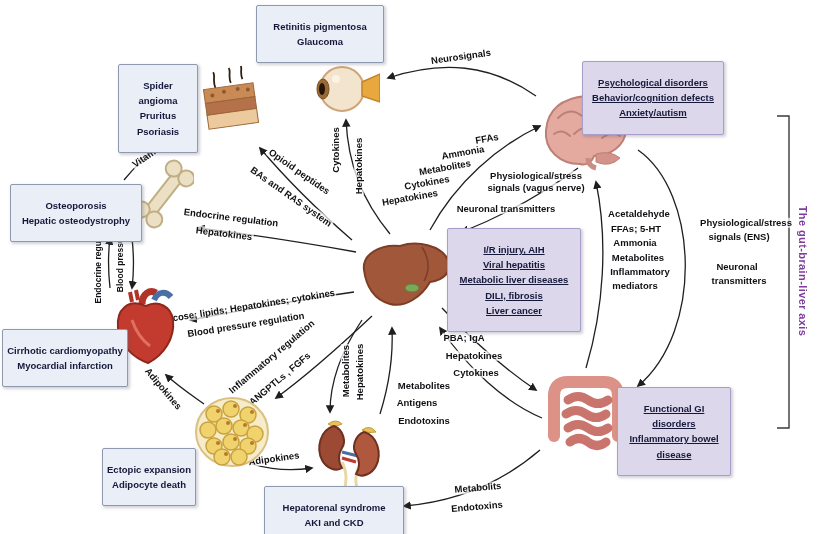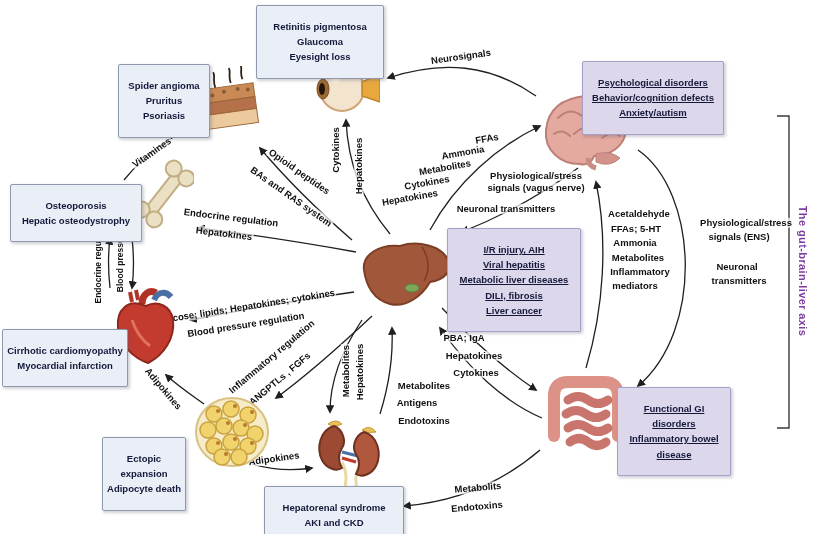--- a/index.html
+++ b/index.html
@@ -196,40 +196,39 @@
 
   <svg class="organ" style="left:538px;top:370px" width="96" height="92" viewBox="0 0 96 92">
     <path d="M16,26 Q16,12 30,12 L66,12 Q80,12 80,26 L80,66" fill="none" stroke="#dd9287" stroke-width="12" stroke-linecap="round"></path>
     <path d="M16,26 L16,66" stroke="#dd9287" stroke-width="12" stroke-linecap="round"></path>
     <path d="M30,30 q10,-7 20,0 q10,7 20,0 M28,44 q10,-7 20,0 q10,7 20,0 M30,58 q10,-7 20,0 q10,7 20,0 M32,72 q9,-7 18,0 q9,7 18,0" fill="none" stroke="#c9746c" stroke-width="9" stroke-linecap="round"></path>
   </svg>
 
   <div class="box" style="left:256px;top:5px;width:128px">
     <span>Retinitis pigmentosa</span>
     <span>Glaucoma</span>
-    <span>Eyesight loss</span>
-  </div>
-
-  <div class="box" style="left:118px;top:64px;width:92px">
+  </div>
+
+  <div class="box" style="left:118px;top:64px;width:80px">
     <span>Spider angioma</span>
     <span>Pruritus</span>
     <span>Psoriasis</span>
   </div>
 
   <div class="box" style="left:10px;top:184px;width:132px">
     <span>Osteoporosis</span>
     <span>Hepatic osteodystrophy</span>
   </div>
 
   <div class="box" style="left:2px;top:329px;width:126px">
     <span>Cirrhotic cardiomyopathy</span>
     <span>Myocardial infarction</span>
   </div>
 
-  <div class="box" style="left:102px;top:437px;width:84px">
+  <div class="box" style="left:102px;top:448px;width:94px">
     <span>Ectopic expansion</span>
     <span>Adipocyte death</span>
   </div>
 
   <div class="box" style="left:264px;top:486px;width:140px">
     <span>Hepatorenal syndrome</span>
     <span>AKI and CKD</span>
   </div>
 
   <div class="box purple" style="left:447px;top:228px;width:134px">

